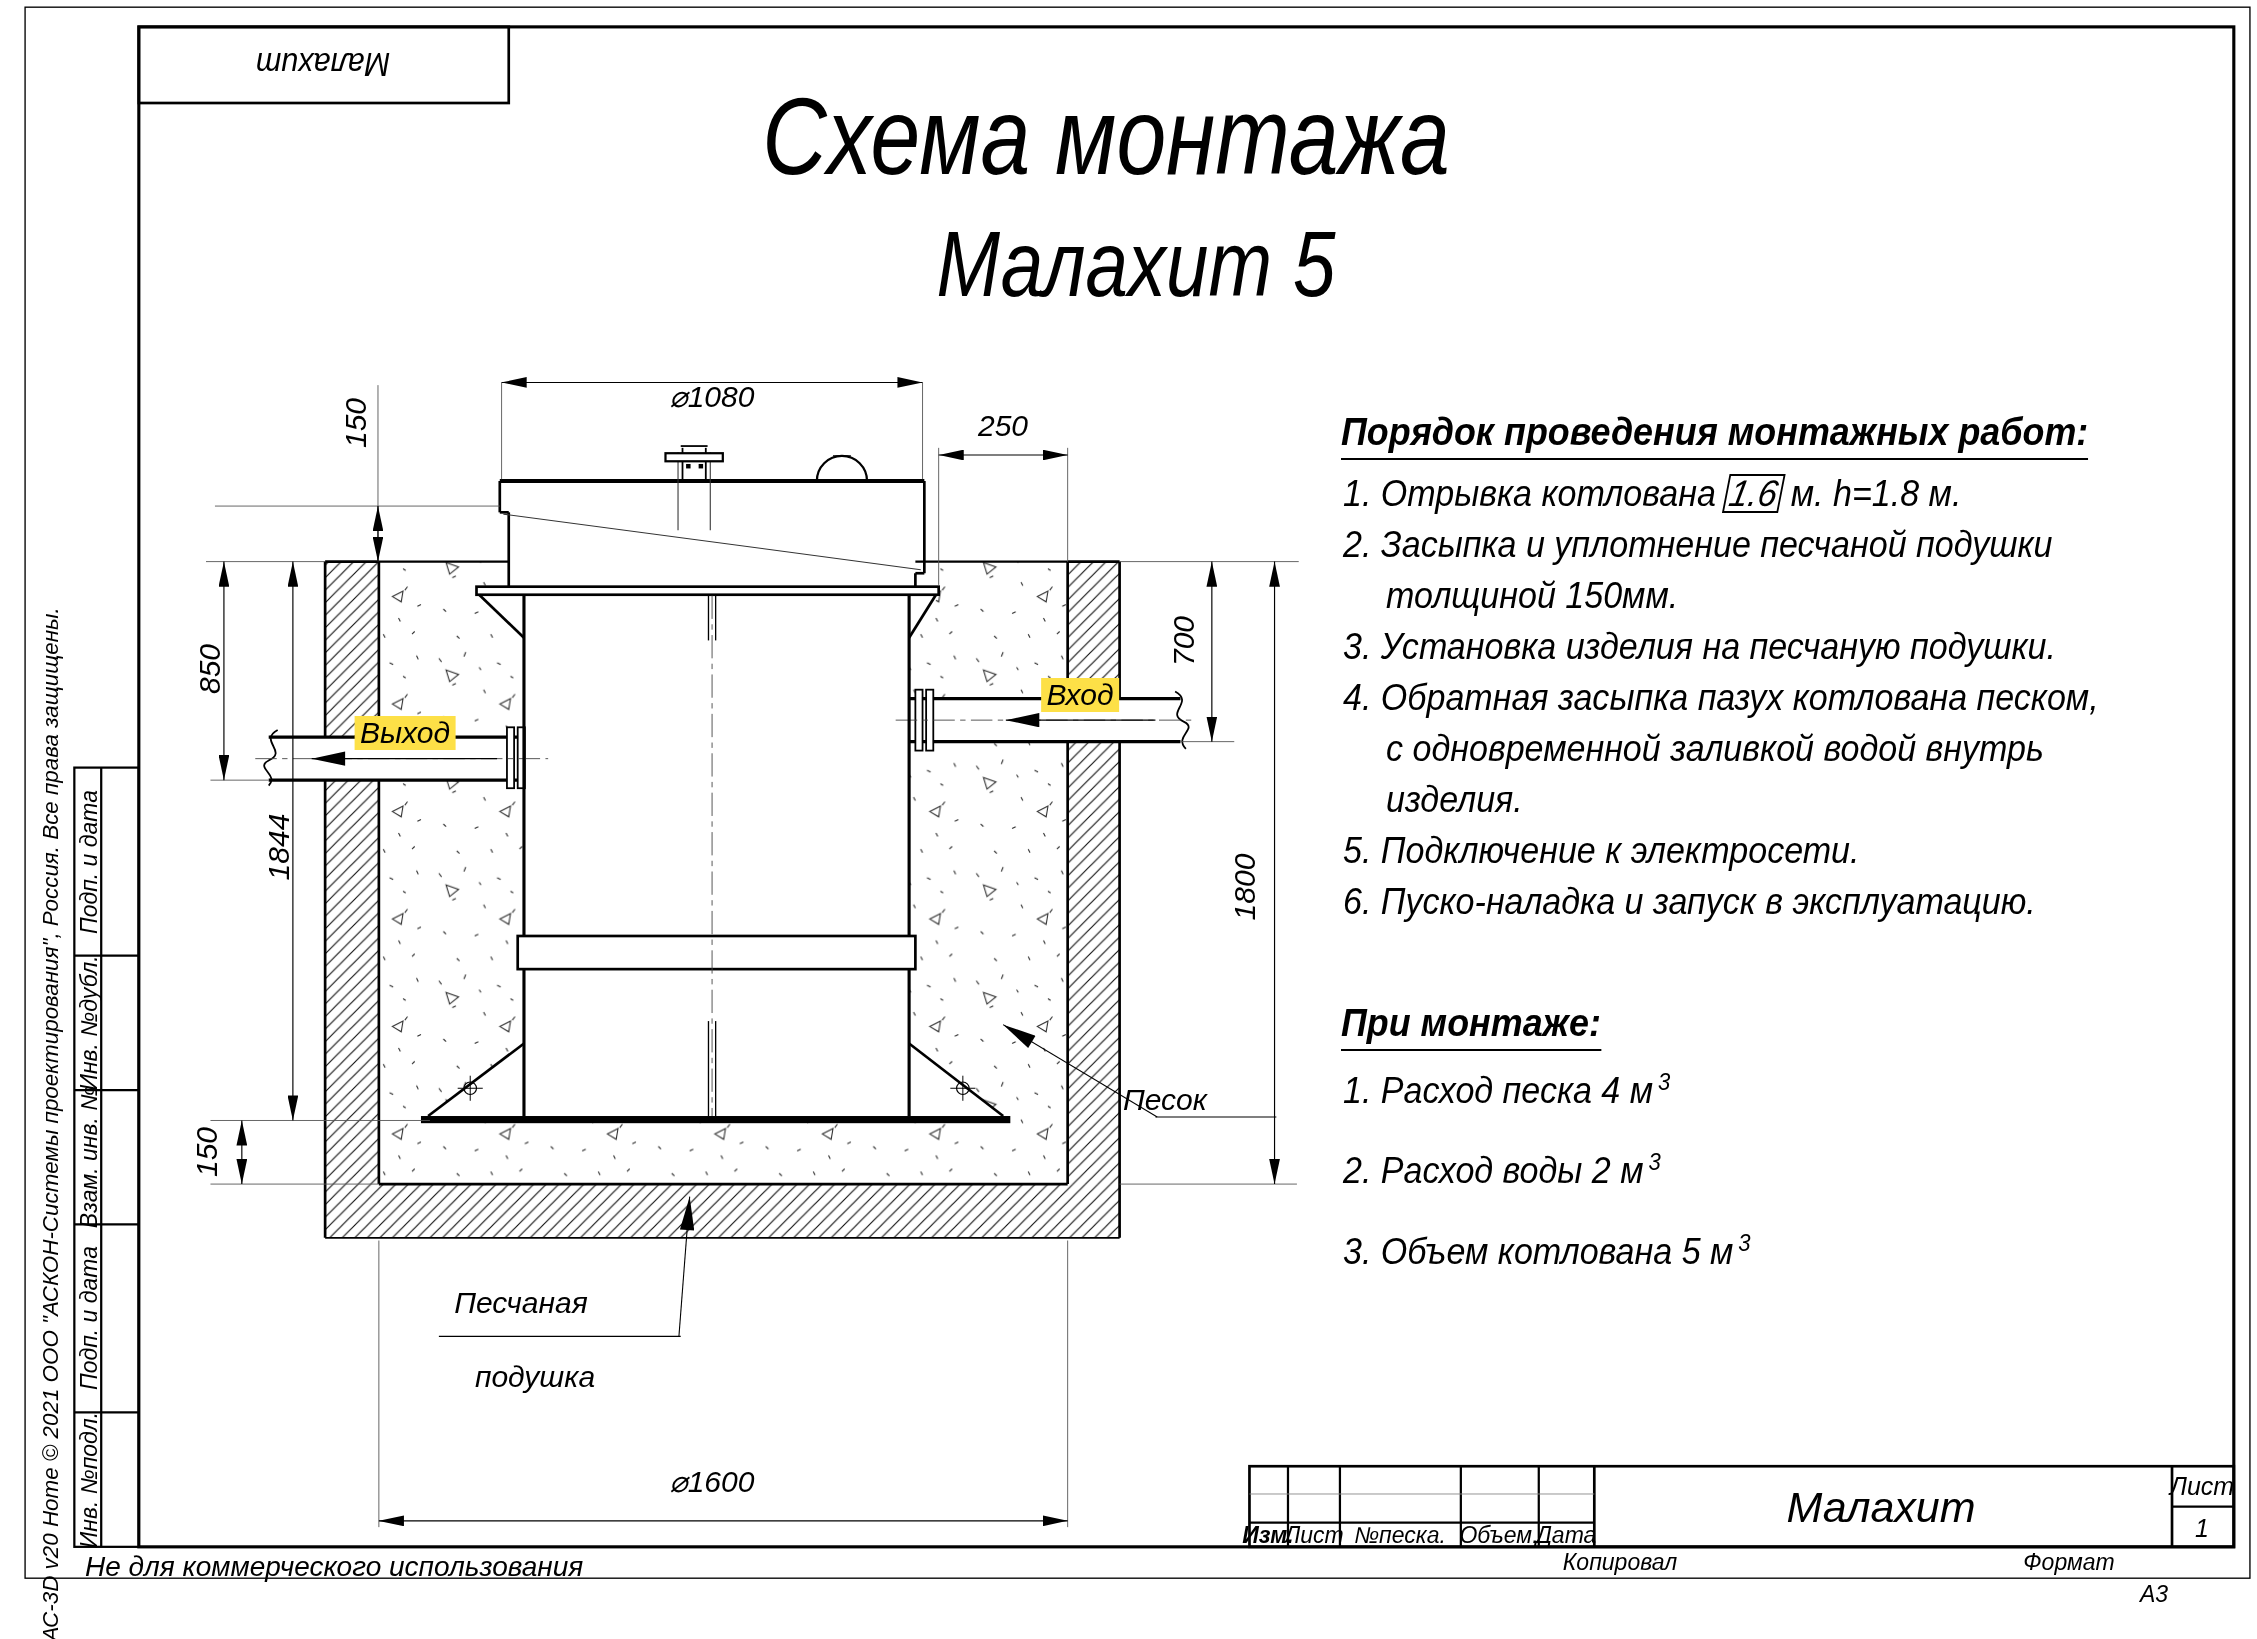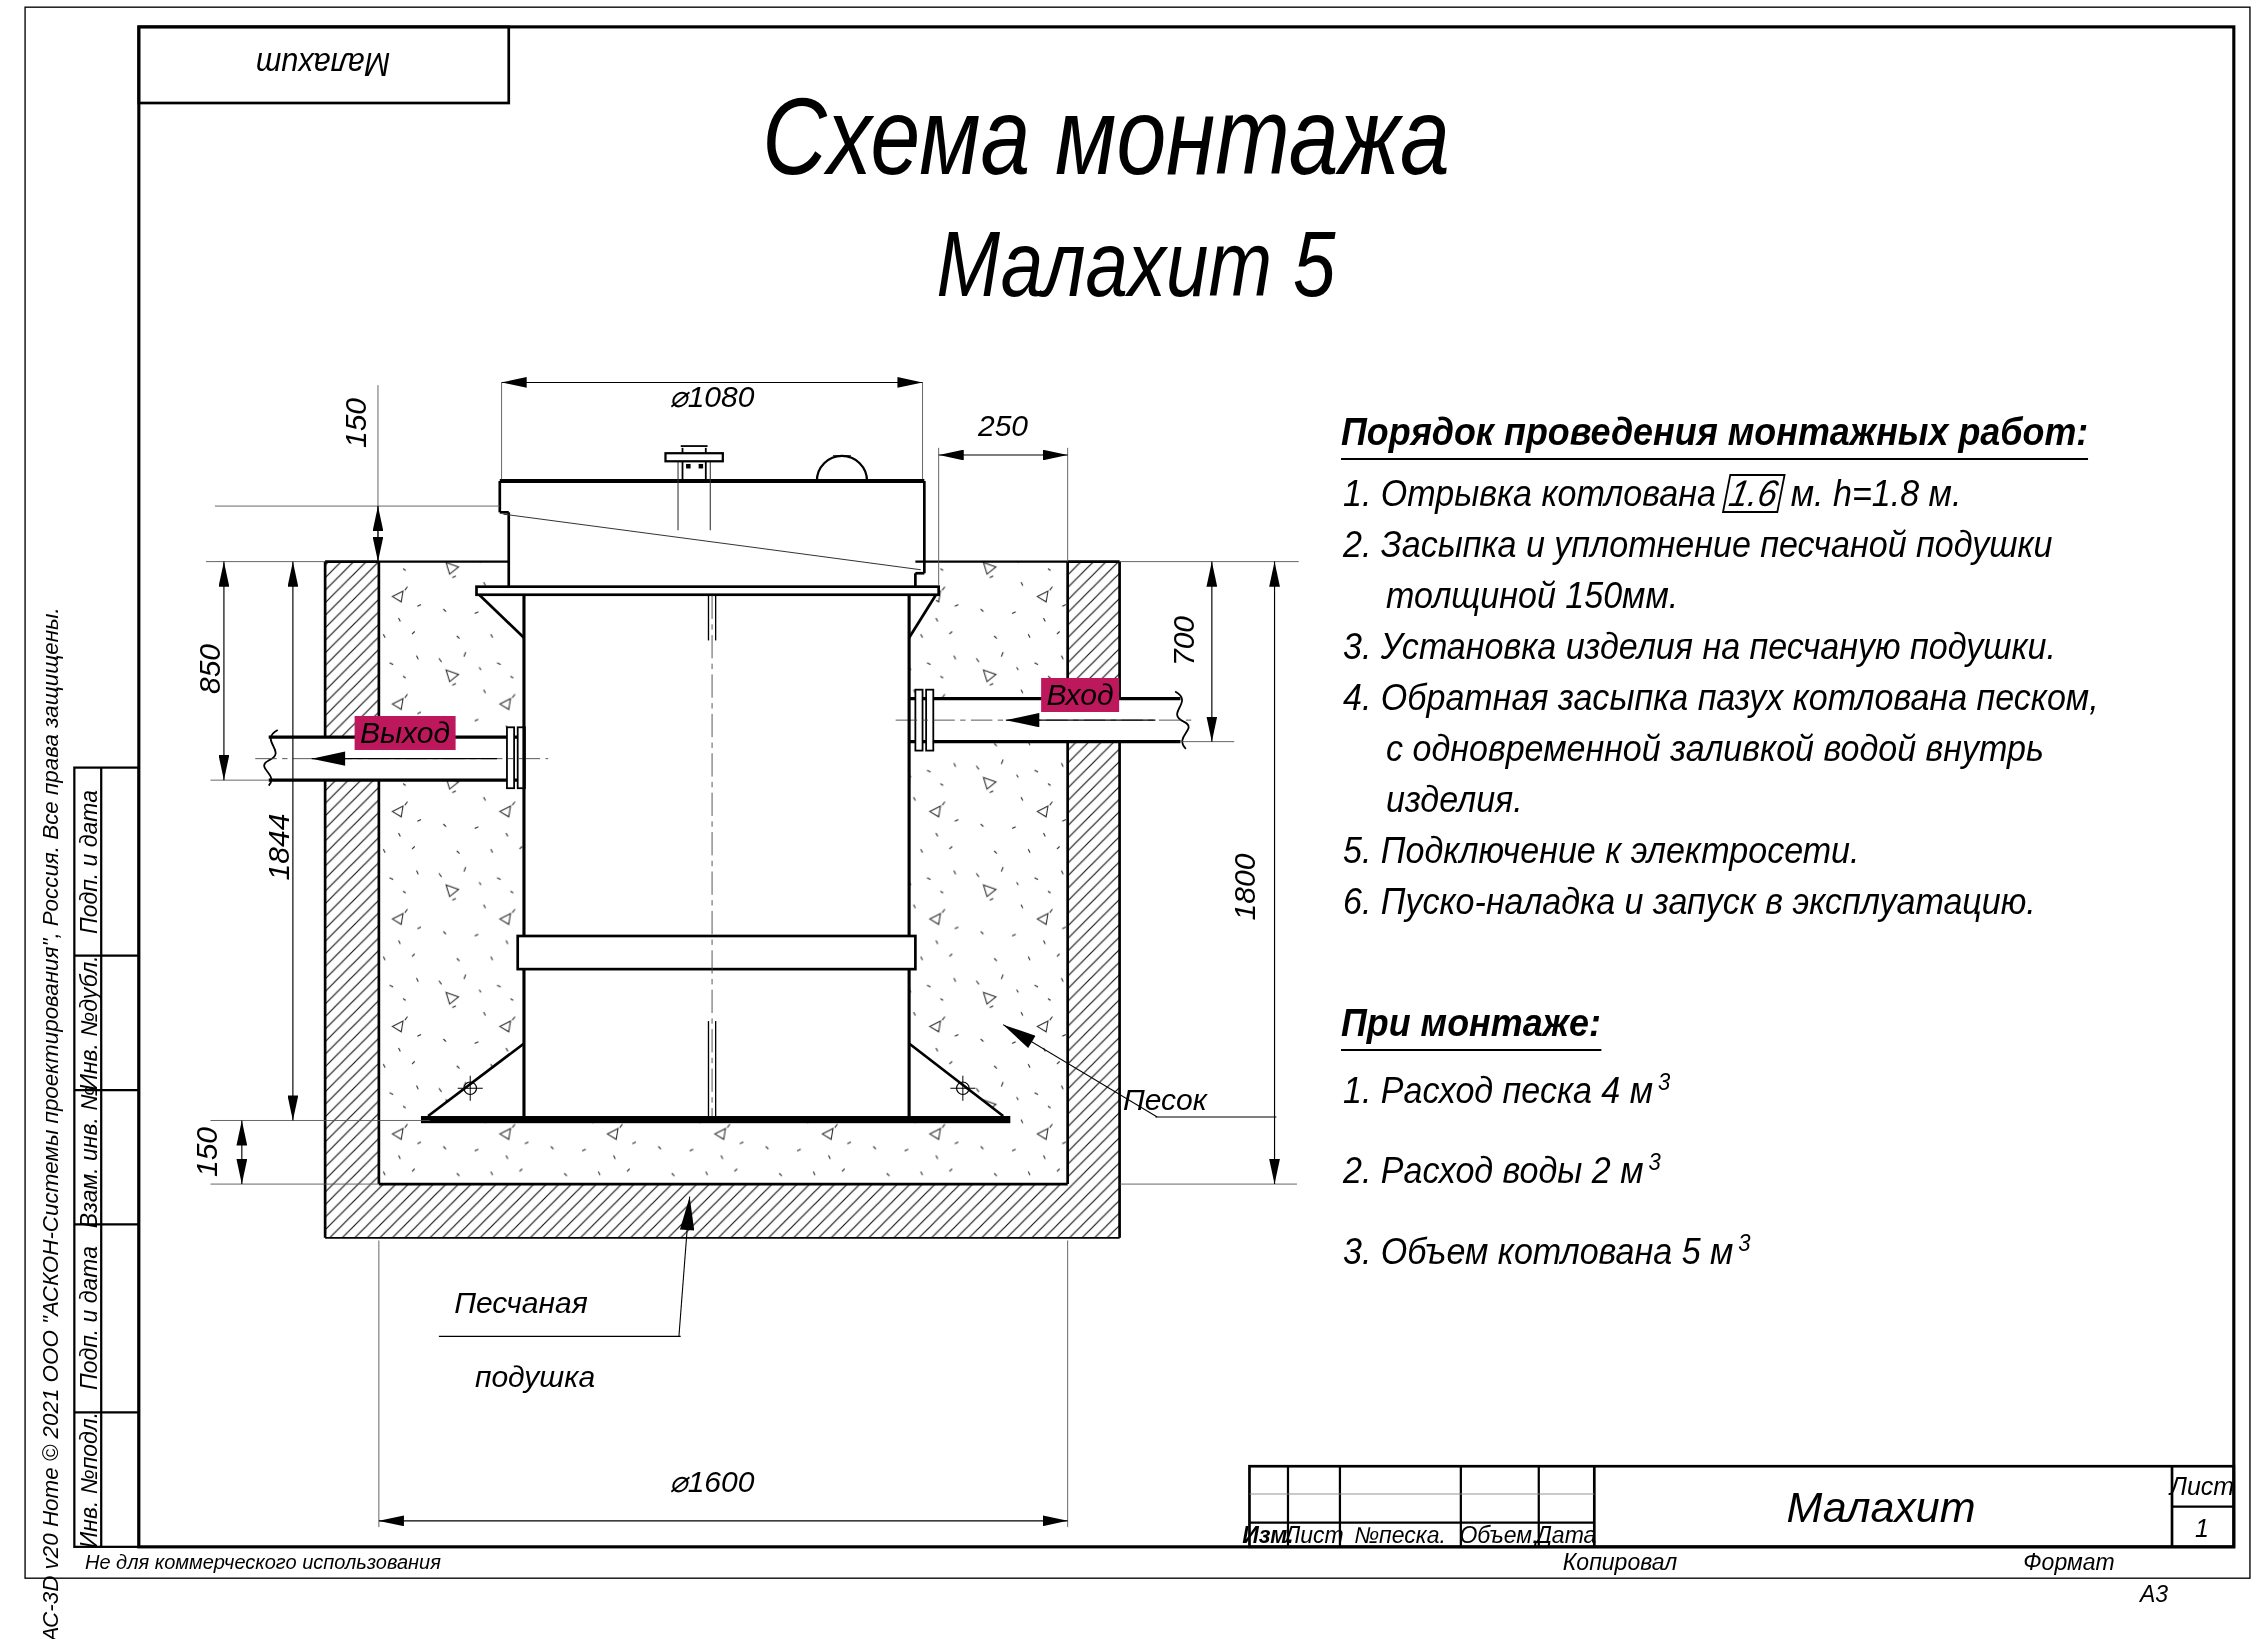--- a/index.html
+++ b/index.html
@@ -4,21 +4,21 @@
 <style>
   html,body{margin:0;padding:0;background:#fff;}
   #sheet{position:relative;width:2258px;height:1640px;background:#fff;overflow:hidden;
          font-family:"Liberation Sans",sans-serif;color:#000;}
   #lines{position:absolute;left:0;top:0;}
   .t{position:absolute;white-space:nowrap;font-style:italic;}
   .ctr{transform:translate(-50%,-50%);}
   .rot90{transform:translate(-50%,-50%) rotate(-90deg);}
   .rot180{transform:translate(-50%,-50%) rotate(180deg) scaleX(.9);}
   .dim{font-size:30px;}
-  .lbl{font-size:30px;background:#be185d;padding:0 5.4px;}
+  .lbl{font-size:30px;background:#fde047;padding:0 5.4px;}
   .title1{font-size:109px;transform:translate(-50%,-50%) scaleX(.82);}
   .title2{font-size:93px;transform:translate(-50%,-50%) scaleX(.82);}
   .hd{font-size:39px;font-weight:bold;border-bottom:2.7px solid #000;padding-bottom:3.6px;transform:scaleX(.92);transform-origin:left;}
   .it{font-size:37px;transform:scaleX(.92);transform-origin:left;}
   .sq{display:inline-block;border:2.2px solid #000;transform:skewX(-12deg);padding:0 2.7px;line-height:0.95;}
   .sup{font-size:24px;vertical-align:super;margin-left:5.4px;}
   .stampLbl{font-size:23px;}
   .tb{font-size:23px;}
   .big{font-size:43px;}
   .small-cap{font-size:25px;}
@@ -251,21 +251,21 @@
   </div>
 
   <div class="t stampLbl rot90" style="left:89px;top:862px;">Подп. и дата</div>
   <div class="t stampLbl rot90" style="left:89px;top:1023px;">Инв. №дубл.</div>
   <div class="t stampLbl rot90" style="left:89px;top:1157px;">Взам. инв. №</div>
   <div class="t stampLbl rot90" style="left:89px;top:1318px;">Подп. и дата</div>
   <div class="t stampLbl rot90" style="left:89px;top:1480px;">Инв. №подл.</div>
 
   <div class="t rot90" style="left:51px;top:1157px;font-size:22.4px;">КОМПАС-3D v20 Home © 2021 ООО "АСКОН-Системы проектирования", Россия. Все права защищены.</div>
 
-  <div class="t" style="left:85px;top:1551px;font-size:20px;">Не для коммерческого использования</div>
+  <div class="t" style="left:85px;top:1551px;font-size:28px;">Не для коммерческого использования</div>
 
   <div class="t tb ctr" style="left:1268px;top:1535px;font-weight:bold;">Изм.</div>
   <div class="t tb ctr" style="left:1314px;top:1535px;">Лист</div>
   <div class="t tb ctr" style="left:1400px;top:1535px;">№песка.</div>
   <div class="t tb ctr" style="left:1499px;top:1535px;">Объем.</div>
   <div class="t tb ctr" style="left:1566px;top:1535px;">Дата</div>
   <div class="t big ctr" style="left:1881px;top:1507px;">Малахит</div>
   <div class="t small-cap ctr" style="left:2202px;top:1486px;">Лист</div>
   <div class="t small-cap ctr" style="left:2202px;top:1528px;">1</div>
   <div class="t tb ctr" style="left:1620px;top:1562px;font-style:italic;">Копировал</div>

